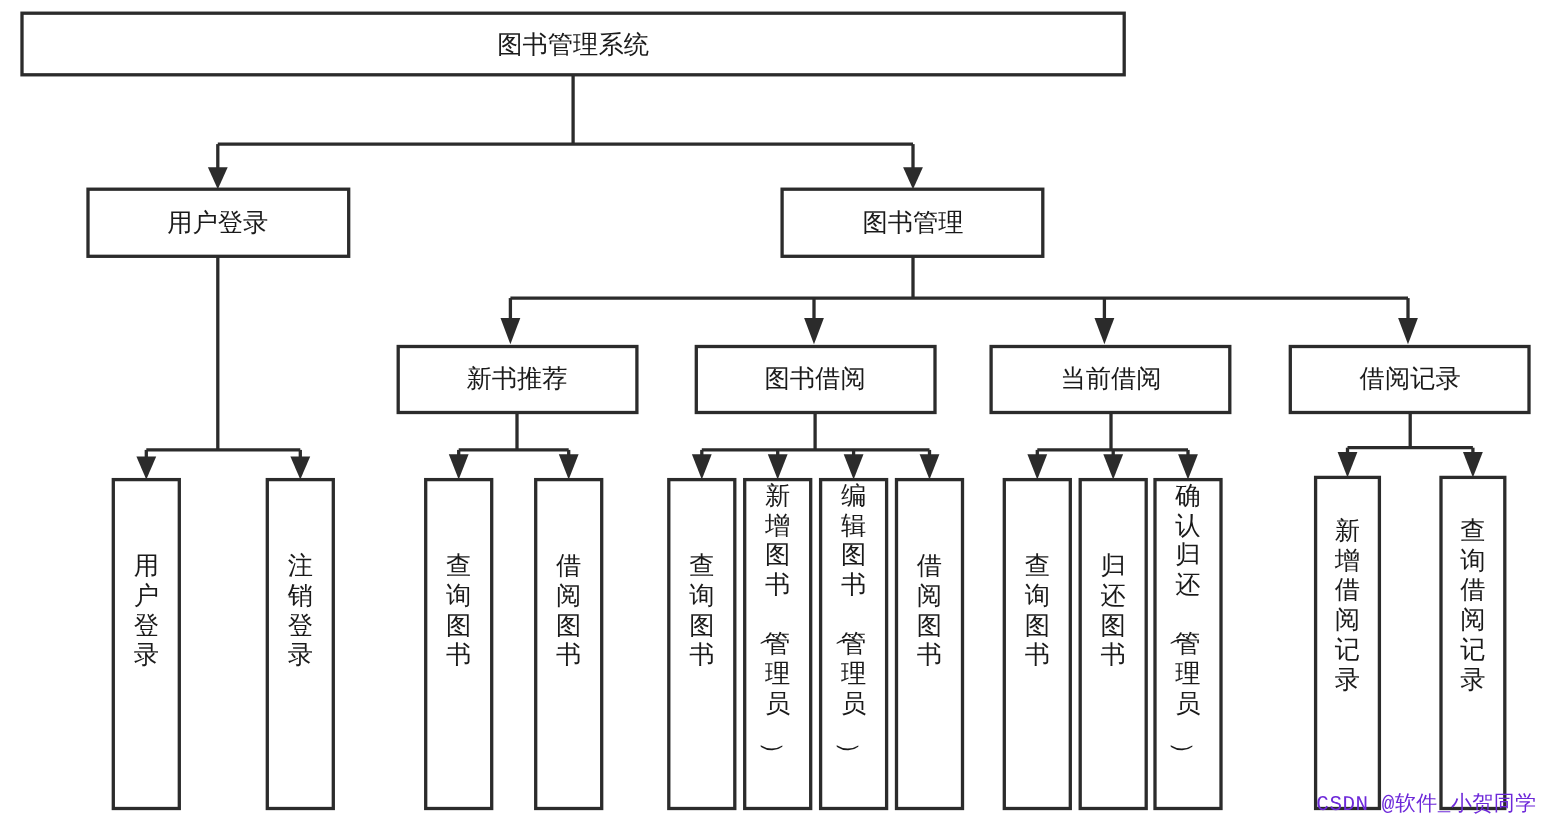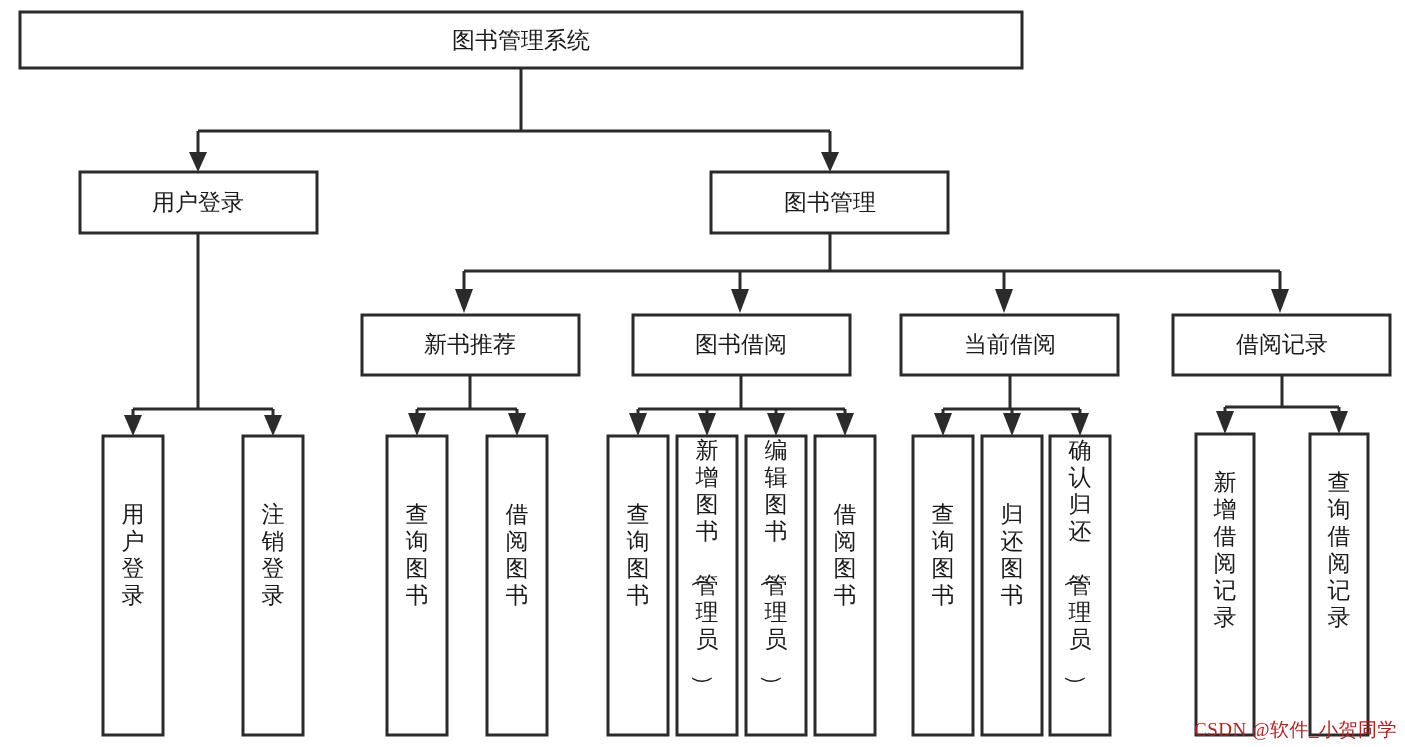--- a/index.html
+++ b/index.html
@@ -50,23 +50,23 @@
   .node-label-v {
     font-family: "Liberation Sans", "DejaVu Sans", sans-serif;
     font-size: 23px;
     fill: #1a1a1a;
     text-anchor: middle;
   }
   .watermark-text {
     position: absolute;
     right: 8px;
     bottom: 4px;
-    font-family: Liberation Serif, serif;
+    font-family: Liberation Mono, monospace;
     font-size: 19px;
-    color: #b91c1c;
+    color: #6d28d9;
     white-space: nowrap;
     letter-spacing: 0.5px;
   }
 </style>
 </head>
 <body>
 
 <div id="diagram-root">
 
   <svg id="flow-svg" viewBox="0 0 1405 747">

